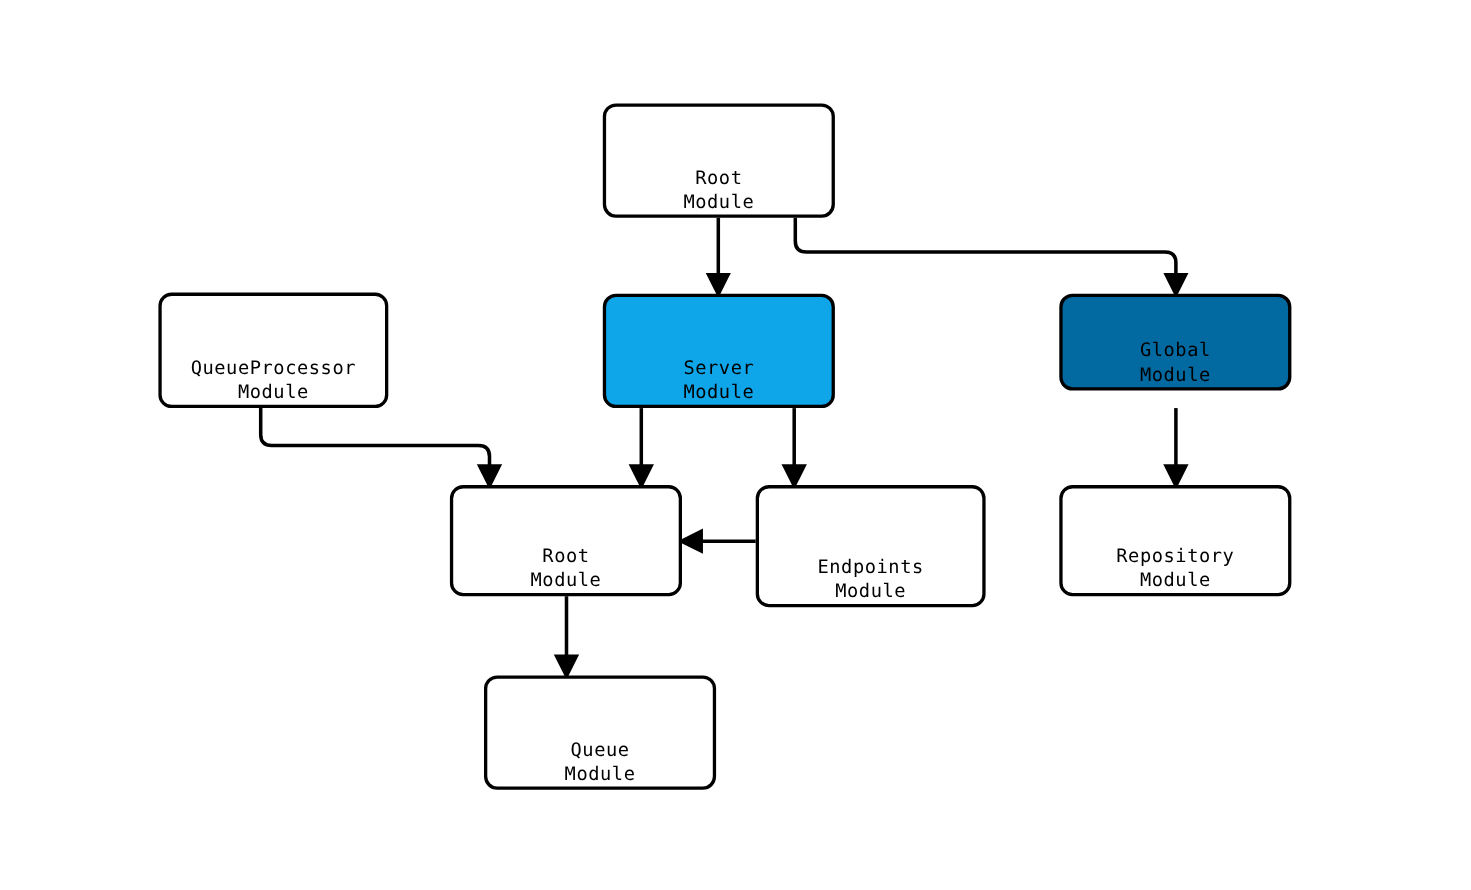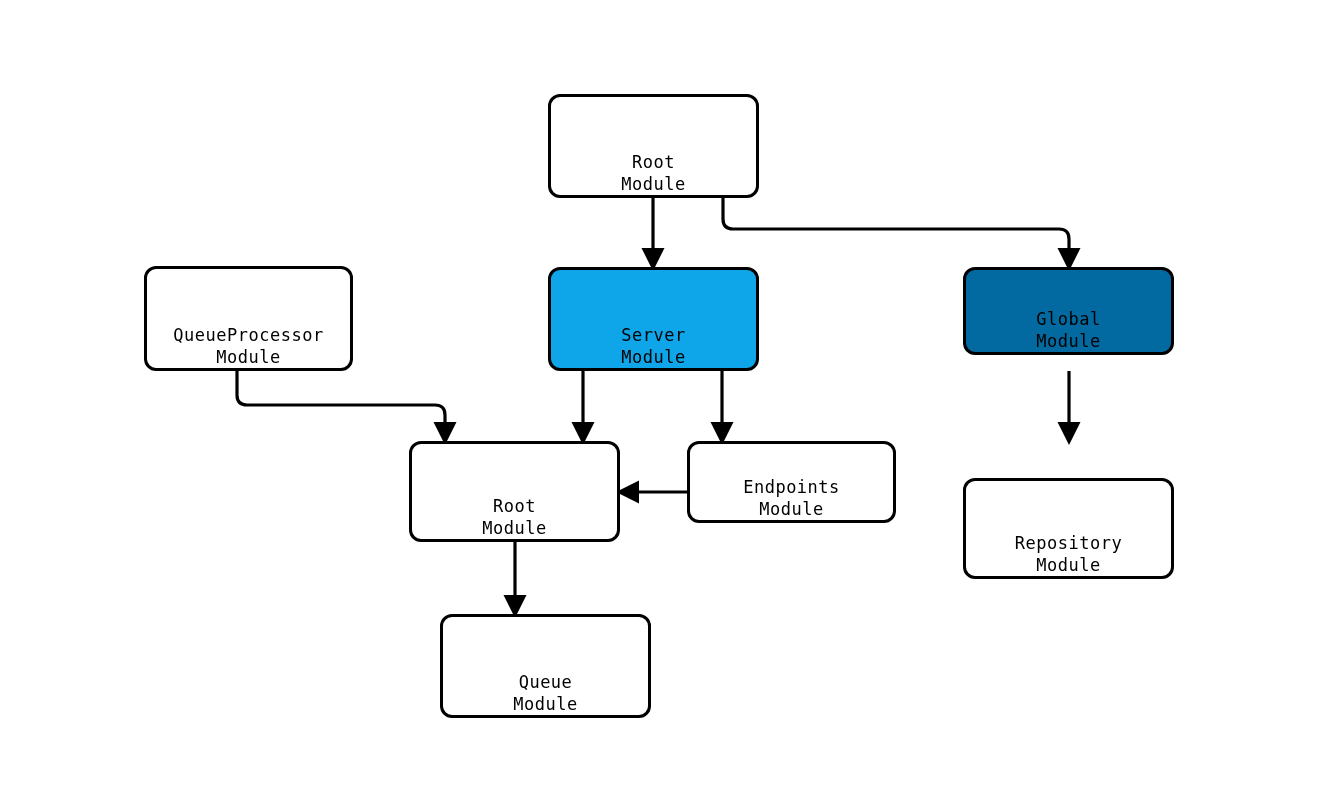--- a/index.html
+++ b/index.html
@@ -89,25 +89,25 @@
         <div class="node-label">Module</div>
       </div>
       <div class="node" style="left: 963px; top: 267px; width: 211px; height: 88px; border-color: rgb(0, 0, 0); background: #0369a1;">
         <div class="node-label">Global</div>
         <div class="node-label">Module</div>
       </div>
       <div class="node" style="left: 409px; top: 441px; width: 211px; height: 101px; border-color: rgb(0, 0, 0); background: rgb(255, 255, 255);">
         <div class="node-label">Root</div>
         <div class="node-label">Module</div>
       </div>
-      <div class="node" style="left: 687px; top: 441px; width: 209px; height: 82px; border-color: rgb(0, 0, 0); background: rgb(255, 255, 255);">
+      <div class="node" style="left: 687px; top: 441px; width: 209px; height: 111px; border-color: rgb(0, 0, 0); background: rgb(255, 255, 255);">
         <div class="node-label">Endpoints</div>
         <div class="node-label">Module</div>
       </div>
-      <div class="node" style="left: 963px; top: 441px; width: 211px; height: 101px; border-color: rgb(0, 0, 0); background: rgb(255, 255, 255); margin-top: 37px;">
+      <div class="node" style="left: 963px; top: 441px; width: 211px; height: 101px; border-color: rgb(0, 0, 0); background: rgb(255, 255, 255);">
         <div class="node-label">Repository</div>
         <div class="node-label">Module</div>
       </div>
       <div class="node" style="left: 409px; top: 614px; width: 211px; height: 104px; border-color: rgb(0, 0, 0); background: rgb(255, 255, 255); margin-left: 31px;">
         <div class="node-label">Queue</div>
         <div class="node-label">Module</div>
       </div>
     </div>
 
 </div>

